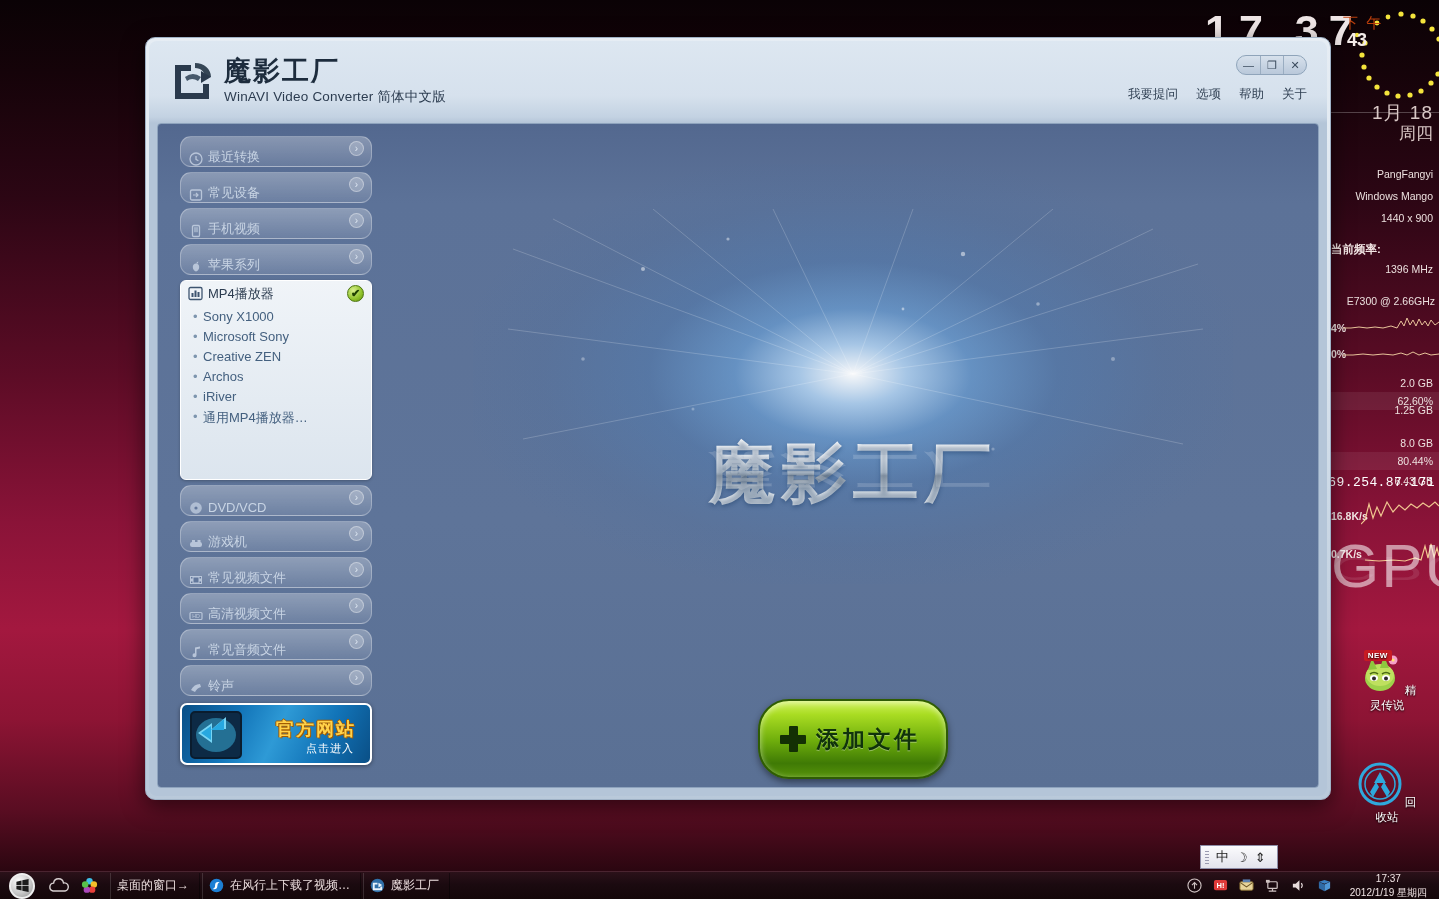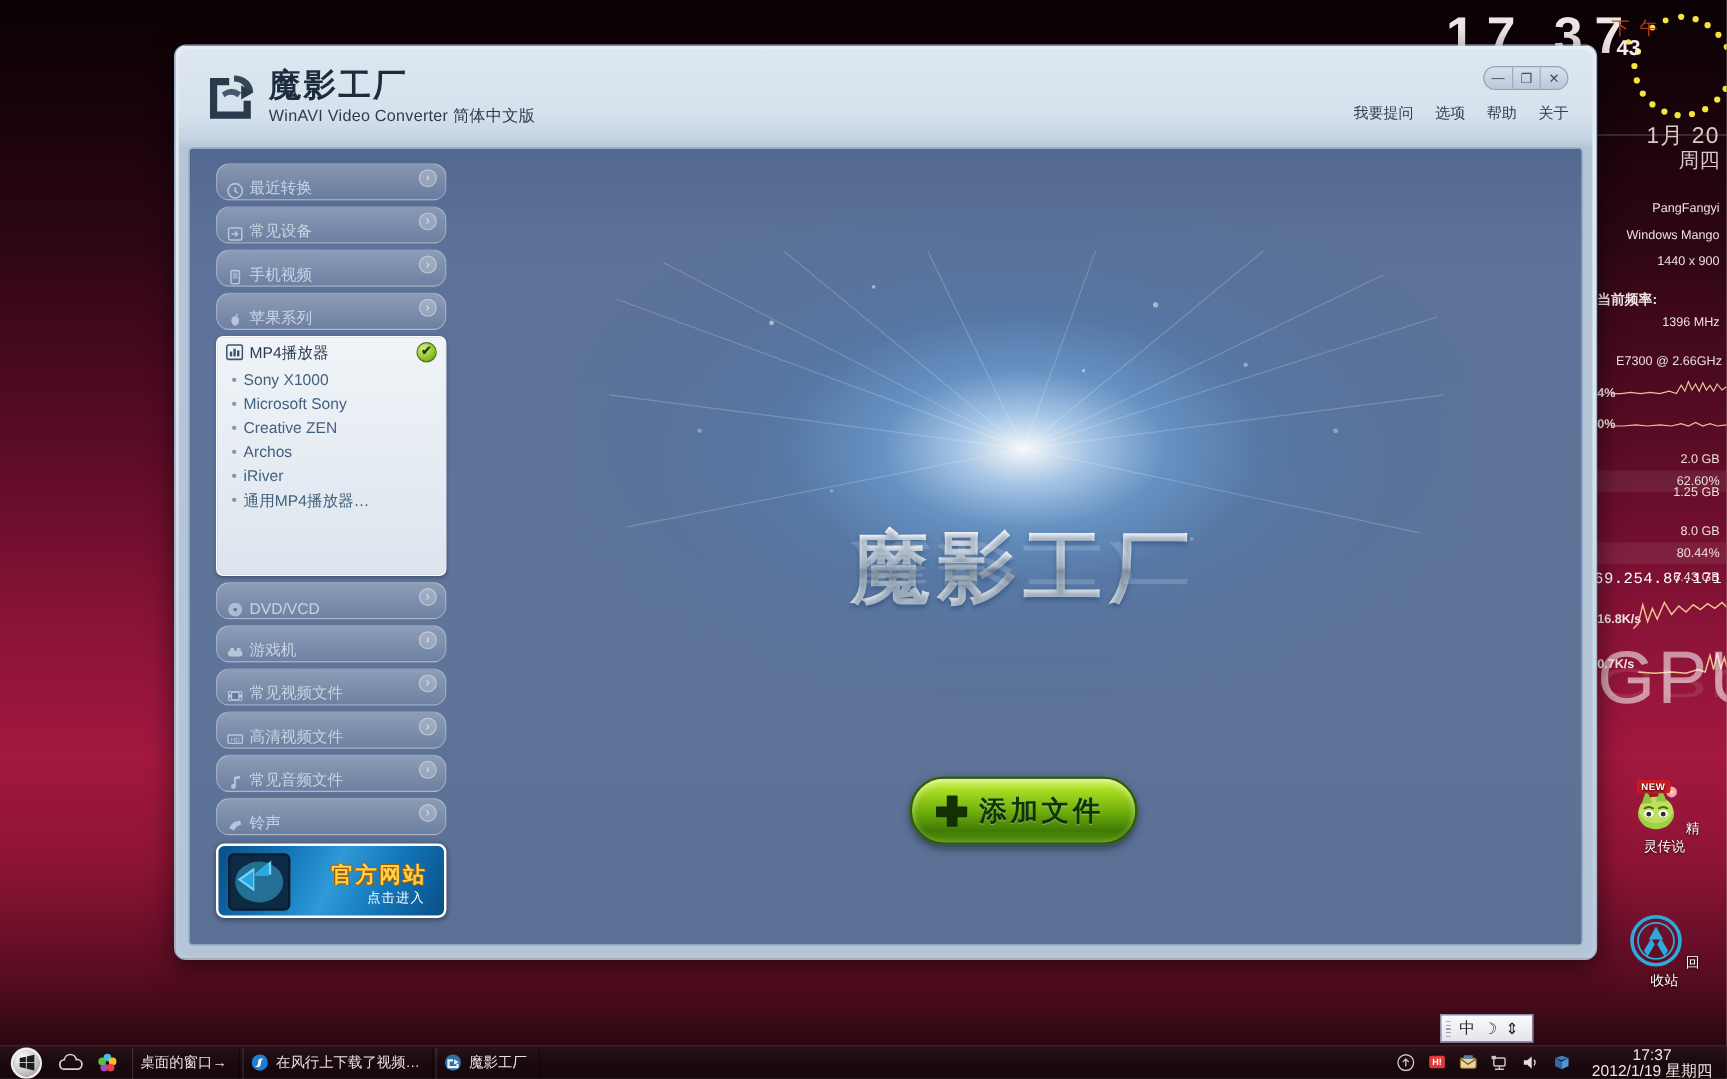--- a/index.html
+++ b/index.html
@@ -112,22 +112,22 @@
         rgba(60,110,170,.10) 58%, rgba(0,0,0,0) 75%);}
   #rays{position:absolute;left:50%;top:250px;transform:translate(-50%,-50%);width:720px;height:330px;opacity:.55;}
   #centerlogo{position:absolute;left:0;right:0;top:305px;text-align:center;
       font-size:66px;font-weight:bold;letter-spacing:6px;
       background:linear-gradient(to bottom,#ffffff 0%,#f2f6fa 35%,#c9d3dc 48%,#8e9aa6 52%,#dfe6ec 70%,#ffffff 100%);
       -webkit-background-clip:text;background-clip:text;color:transparent;
       text-shadow:0 2px 4px rgba(10,40,80,.35);}
   #centerlogo-r{position:absolute;left:0;right:0;top:372px;text-align:center;
       font-size:66px;font-weight:bold;letter-spacing:6px;color:rgba(255,255,255,.16);
       transform:scaleY(-.6);transform-origin:top center;filter:blur(.6px);}
-  #addbtn{position:absolute;left:50%;top:523px;transform:translateX(-50%);
-      width:190px;height:57px;border-radius:31px;cursor:pointer;
+  #addbtn{position:absolute;left:50%;top:575px;transform:translateX(-50%);
+      width:190px;height:80px;border-radius:31px;cursor:pointer;
       background:linear-gradient(to bottom,#cff15a 0%,#a9dc22 18%,#6fae0c 52%,#3f7a05 82%,#56920a 100%);
       border:2px solid #2f5c04;box-shadow:0 3px 7px rgba(0,0,0,.45), inset 0 2px 6px rgba(255,255,255,.55);
       display:flex;align-items:center;justify-content:center;}
   #addbtn .plus{width:26px;height:26px;position:relative;margin-right:10px;margin-left:-6px;}
   #addbtn .plus:before,#addbtn .plus:after{content:"";position:absolute;background:#133004;border-radius:1px;}
   #addbtn .plus:before{left:9px;top:0;width:9px;height:26px;}
   #addbtn .plus:after{left:0;top:9px;width:26px;height:9px;}
   #addbtn span.lbl{font-size:23px;font-weight:bold;color:#10330b;letter-spacing:3px;
       text-shadow:0 1px 0 rgba(255,255,255,.35);}
   
@@ -142,21 +142,21 @@
      border-top:1px solid #4a2430;display:flex;align-items:center;}
   #startbtn{width:44px;height:32px;display:flex;align-items:center;justify-content:center;cursor:pointer;}
   #startorb{width:26px;height:26px;border-radius:50%;
      background:radial-gradient(circle at 35% 30%,#fdfdfd,#c9c9c9 55%,#8d8d8d);
      border:2px solid #efefef;display:flex;align-items:center;justify-content:center;}
   .qlaunch{width:30px;height:32px;display:flex;align-items:center;justify-content:center;cursor:pointer;}
   .tbtn{height:26px;margin:0 1px;padding:0 10px 0 6px;display:flex;align-items:center;gap:6px;
      color:#ecdede;font-size:12px;border-left:1px solid rgba(255,255,255,.14);
      border-right:1px solid rgba(0,0,0,.4);cursor:pointer;max-width:210px;overflow:hidden;white-space:nowrap;}
   #tray{margin-left:auto;display:flex;align-items:center;gap:9px;padding-right:6px;}
-  #clockbox{text-align:center;color:#f0e4e4;font-size:13px;line-height:14px;padding:0 6px 0 8px;}
+  #clockbox{text-align:center;color:#f0e4e4;font-size:10px;line-height:14px;padding:0 6px 0 8px;}
   .trayico{width:17px;height:17px;display:flex;align-items:center;justify-content:center;cursor:pointer;}
 </style>
 </head>
 <body>
 
 <div id="deskclock">17  37</div>
 
 <div id="gadget">
   <svg class="gad-ring" viewBox="0 0 96 96">
     <g fill="#f4e43c">
@@ -179,21 +179,21 @@
         <circle cx="9" cy="47" r="2.6"></circle>
         <circle cx="12" cy="35" r="2.6"></circle>
       <circle cx="24" cy="15" r="2.4"></circle>
         <circle cx="35" cy="9" r="2.4"></circle>
       <circle cx="4" cy="27" r="2.2"></circle>
     </g>
   </svg>
   <div class="gad-ampm">下 午</div>
   <div class="gad-min">43</div>
   <div class="gad-sep" style="top:112px"></div>
-  <div class="gad-date">1月 20</div>
+  <div class="gad-date">1月 18</div>
   <div class="gad-week">周四</div>
 
   <div class="gad-line" style="top:168px">PangFangyi</div>
   <div class="gad-line" style="top:190px">Windows Mango</div>
   <div class="gad-line" style="top:212px">1440 x 900</div>
   <div class="gad-lbl" style="top:242px;font-size:11.5px">当前频率:</div>
   <div class="gad-line" style="top:263px">1396 MHz</div>
   <div class="gad-line" style="top:295px;right:4px">E7300 @ 2.66GHz</div>
 
   <div class="gad-lbl" style="top:322px">4%</div>

